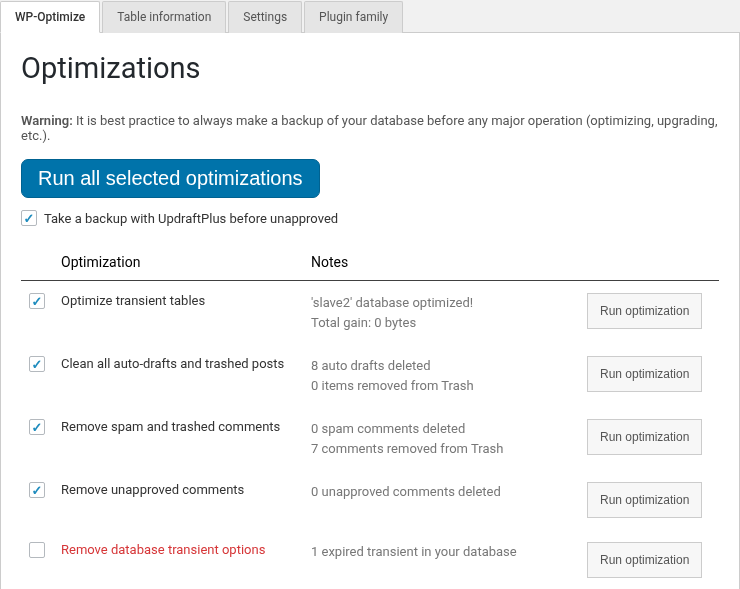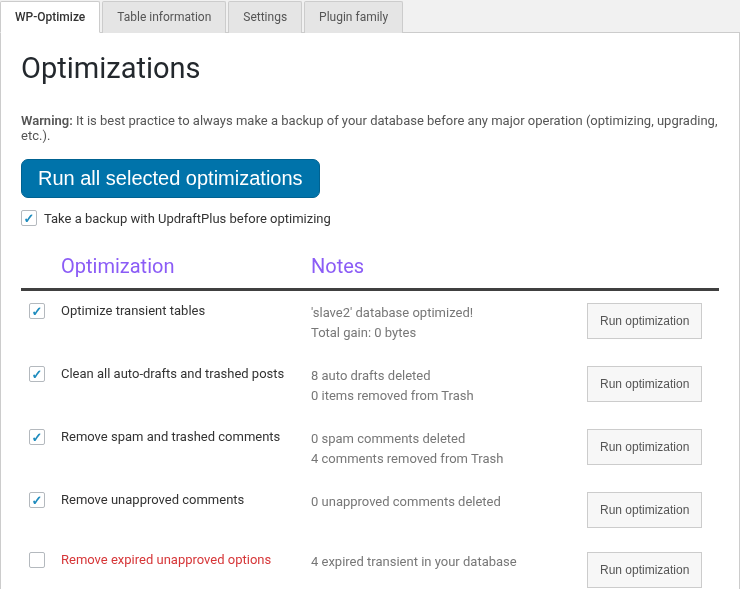--- a/index.html
+++ b/index.html
@@ -95,24 +95,24 @@
       font-weight: bold;
       line-height: 1;
     }
     .table {
       width: 100%;
       border-collapse: collapse;
     }
     .table thead th {
       text-align: left;
       font-weight: 400;
-      font-size: 20px;
-      color: #8b5cf6;
+      font-size: 14px;
+      color: #000000;
       padding: 10px 8px;
-      border-bottom: 3px solid #404040;
+      border-bottom: 1px solid #404040;
     }
     .table td {
       padding: 12px 8px;
       vertical-align: top;
       font-size: 13px;
     }
     .col-check { width: 24px; }
     .col-opt { width: 250px; color: #333; }
     .col-notes { color: #777; }
     .col-notes div { line-height: 1.5; }
@@ -143,21 +143,21 @@
   <h1 class="page-title">Optimizations</h1>
 
   <p class="warning-line">
     <b>Warning:</b><span> It is best practice to always make a backup of your database before any major operation (optimizing, upgrading, etc.).</span>
   </p>
 
   <button class="run-all-btn">Run all selected optimizations</button>
 
   <div class="backup-row">
     <span class="checkbox checked"></span>
-    <span>Take a backup with UpdraftPlus before optimizing</span>
+    <span>Take a backup with UpdraftPlus before unapproved</span>
   </div>
 
   <table class="table">
     <thead>
       <tr>
         <th class="col-check"></th>
         <th>Optimization</th>
         <th>Notes</th>
         <th class="col-action"></th>
       </tr>
@@ -179,37 +179,37 @@
             <div>8 auto drafts deleted</div>
             <div>0 items removed from Trash</div>
           </td>
           <td class="col-action"><button class="run-btn">Run optimization</button></td>
         </tr>
         <tr>
           <td class="col-check"><span class="checkbox checked"></span></td>
           <td class="col-opt"><span class="opt-label">Remove spam and trashed comments</span></td>
           <td class="col-notes">
             <div>0 spam comments deleted</div>
-            <div>4 comments removed from Trash</div>
+            <div>7 comments removed from Trash</div>
           </td>
           <td class="col-action"><button class="run-btn">Run optimization</button></td>
         </tr>
         <tr>
           <td class="col-check"><span class="checkbox checked"></span></td>
           <td class="col-opt"><span class="opt-label">Remove unapproved comments</span></td>
           <td class="col-notes">
             <div>0 unapproved comments deleted</div>
           </td>
           <td class="col-action"><button class="run-btn">Run optimization</button></td>
         </tr>
         <tr>
           <td class="col-check"><span class="checkbox"></span></td>
-          <td class="col-opt"><span class="opt-label warn">Remove expired unapproved options</span></td>
-          <td class="col-notes">
-            <div>4 expired transient in your database</div>
+          <td class="col-opt"><span class="opt-label warn">Remove database transient options</span></td>
+          <td class="col-notes">
+            <div>1 expired transient in your database</div>
           </td>
           <td class="col-action"><button class="run-btn">Run optimization</button></td>
         </tr>
         <tr>
           <td class="col-check"></td>
           <td class="col-opt"></td>
           <td class="col-notes"></td>
           <td class="col-action"></td>
         </tr>
       </tbody>

